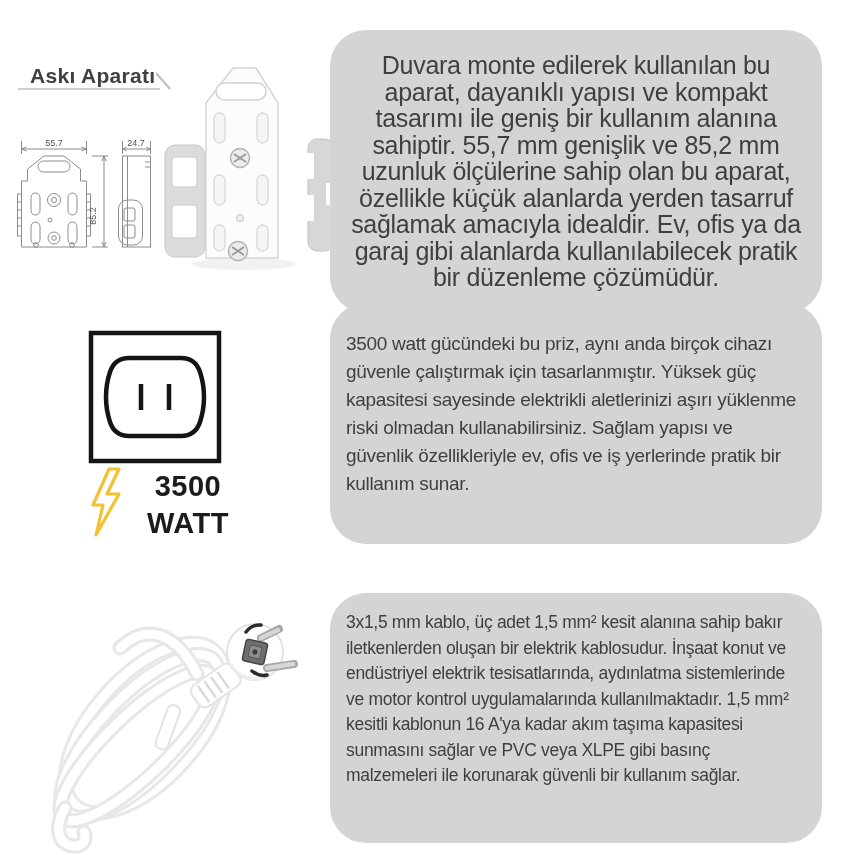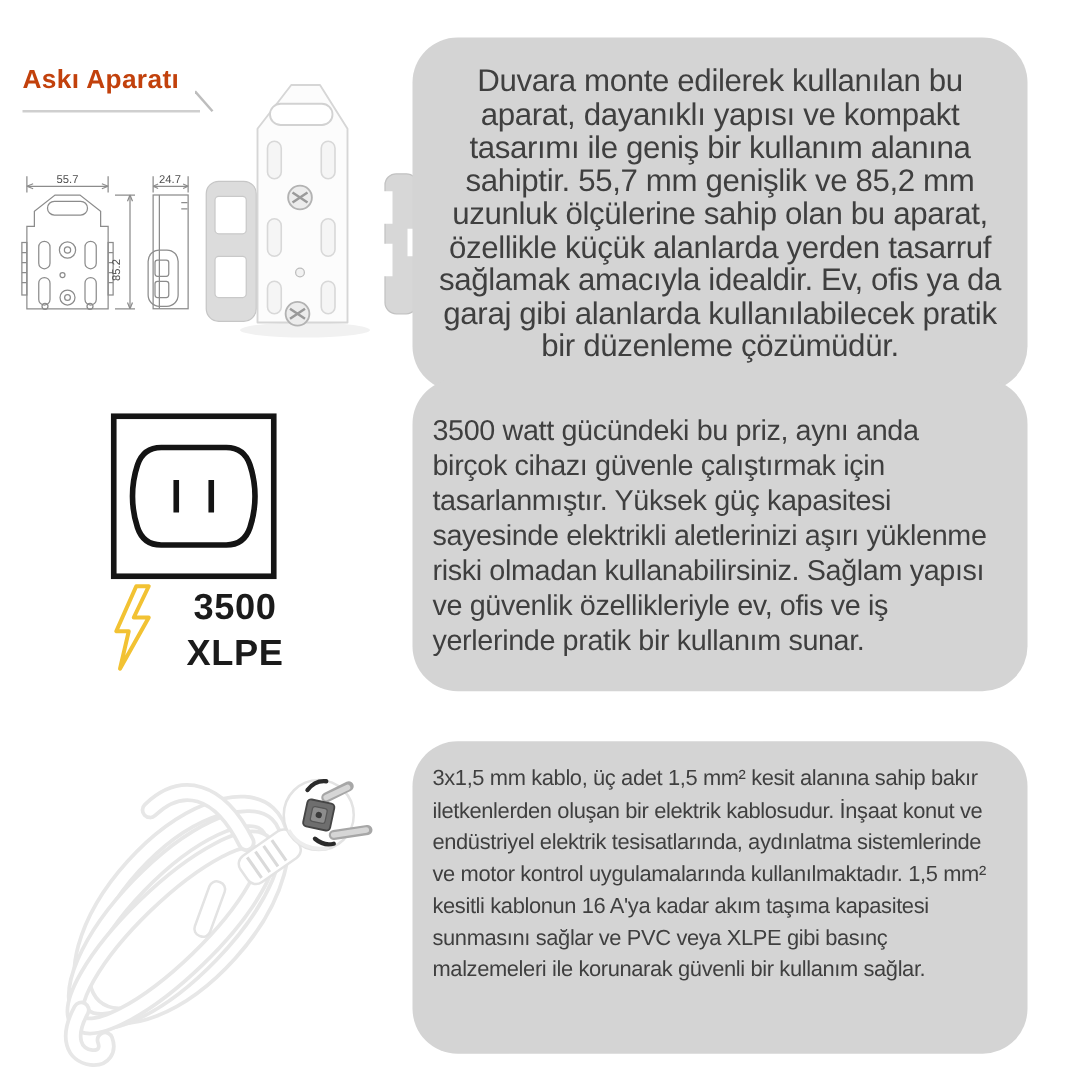--- a/index.html
+++ b/index.html
@@ -6,27 +6,27 @@
   .canvas{position:relative;width:855px;height:855px;background:#ffffff;
           font-family:"Liberation Sans",sans-serif;overflow:hidden;}
 
   
   .bubble{position:absolute;left:330px;width:492px;box-sizing:border-box;
           background:#d4d4d4;border-radius:36px;color:#3f3f3f;}
   .bubble p{margin:0;letter-spacing:-0.3px;}
   .bubble-1{top:30px;min-height:245px;padding:22px 15px;text-align:center;
             font-size:25px;line-height:26.5px;}
   .bubble-2{top:303px;min-height:241px;padding:27px 22px 27px 16px;
-            font-size:23px;line-height:28px;}
+            font-size:19px;line-height:28px;}
   .bubble-3{top:593px;min-height:250px;padding:17px 22px 23px 16px;
             font-size:17.5px;line-height:25.5px;}
 
   
-  .section-title{position:absolute;left:18px;top:52px;margin:0;
-                 font-size:21px;font-weight:bold;color:#c2410c;letter-spacing:0.3px;}
+  .section-title{position:absolute;left:18px;top:52px;margin:12px;
+                 font-size:21px;font-weight:bold;color:#404040;letter-spacing:0.3px;}
   .title-underline{position:absolute;left:18px;top:88px;width:142px;height:2px;background:#cfcfcf;}
   .drawing{position:absolute;left:14px;top:136px;}
   .bracket-photo{position:absolute;left:156px;top:55px;}
 
   
   .socket-icon{position:absolute;left:88px;top:330px;}
   .power-row{position:absolute;left:86px;top:466px;display:flex;align-items:flex-start;}
   .power-text{margin-left:14px;width:96px;text-align:center;font-size:29px;font-weight:bold;
               color:#1b1b1b;line-height:37px;letter-spacing:0.5px;padding-top:2px;}
   .power-text div{white-space:nowrap;}
@@ -142,21 +142,21 @@
     <line x1="53" y1="54" x2="53" y2="80" stroke="#141414" stroke-width="4.5"></line>
     <line x1="81" y1="54" x2="81" y2="80" stroke="#141414" stroke-width="4.5"></line>
   </svg>
 
   <div class="power-row">
     <svg width="40" height="72" viewBox="0 0 40 72">
       <path d="M23,3 L7,39 H17 L10,69 L33,28 H21 L33,3 Z" fill="none" stroke="#f2c233" stroke-width="3.2" stroke-linejoin="round"></path>
     </svg>
     <div class="power-text">
       <div>3500</div>
-      <div>XLPE</div>
+      <div>WATT</div>
     </div>
   </div>
 
   <div class="bubble bubble-2">
     <p>3500 watt gücündeki bu priz, aynı anda birçok cihazı güvenle çalıştırmak için tasarlanmıştır. Yüksek güç kapasitesi sayesinde elektrikli aletlerinizi aşırı yüklenme riski olmadan kullanabilirsiniz. Sağlam yapısı ve güvenlik özellikleriyle ev, ofis ve iş yerlerinde pratik bir kullanım sunar.</p>
   </div>
 
   <svg class="cable-photo" width="300" height="277" viewBox="0 0 300 277">
     <g fill="none" stroke-linecap="round">
 

